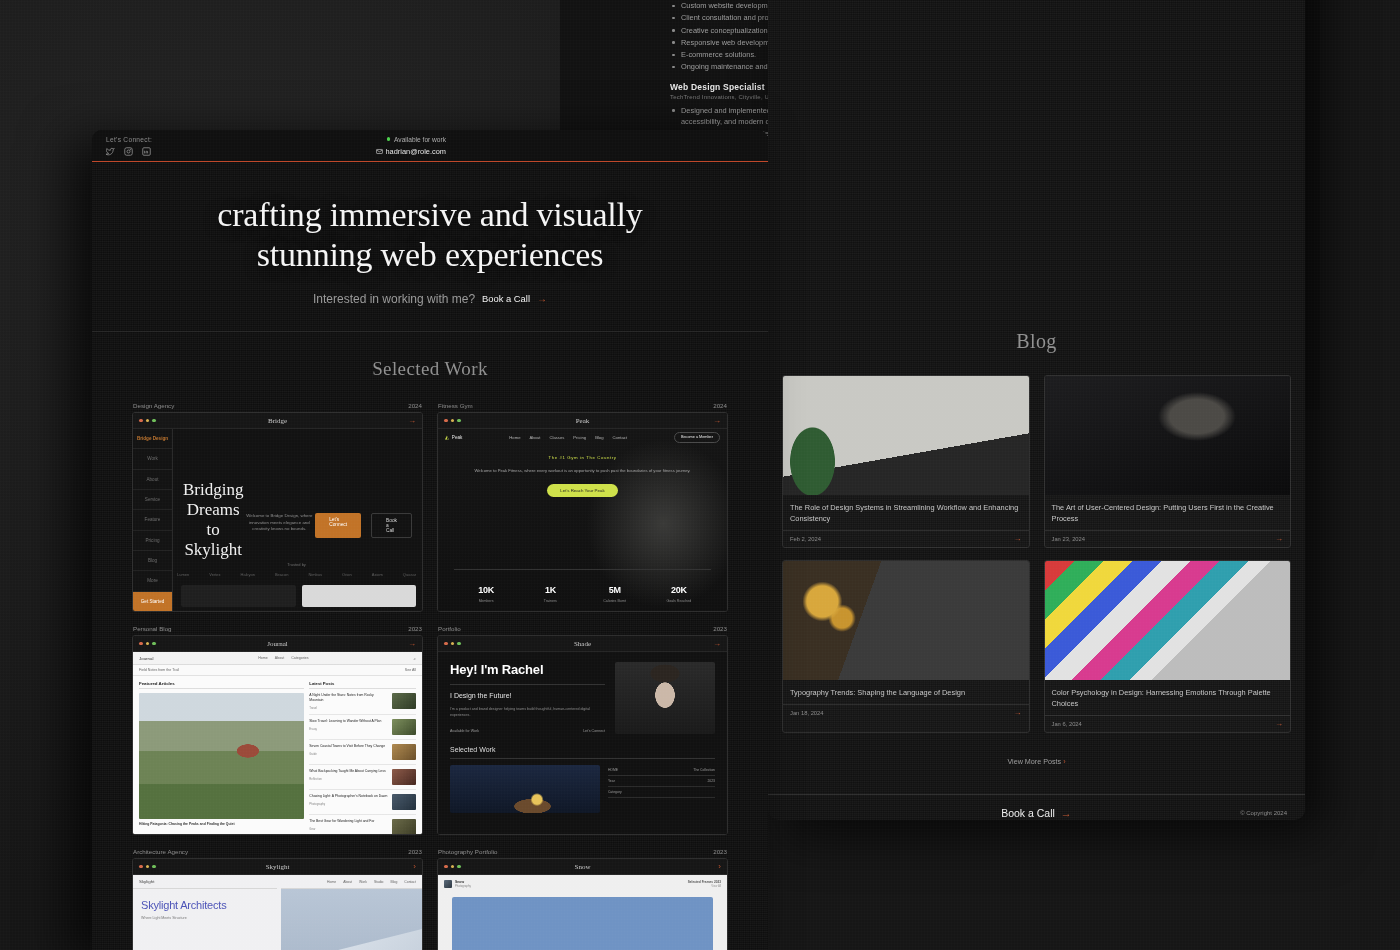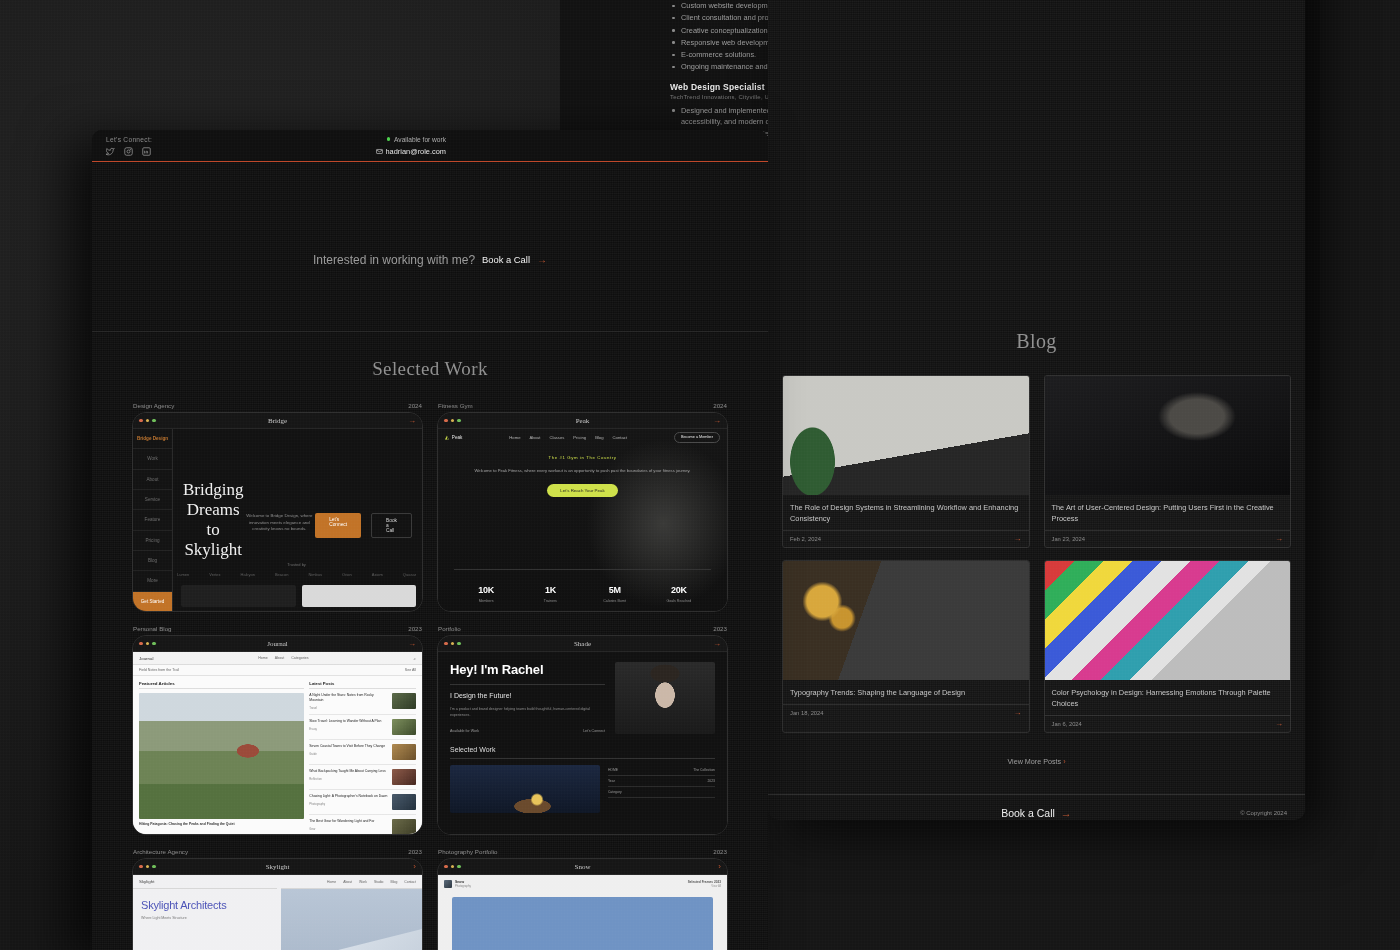--- a/index.html
+++ b/index.html
@@ -130,21 +130,21 @@
     position:relative;
     display:grid; grid-template-columns:1fr 1fr; gap:13px 14px;
     padding:0 40px;
   }
   .proj{ }
   .proj-meta{
     display:flex; justify-content:space-between;
     font-size:6.2px; color:#8d8d8d; margin-bottom:3px; padding:0 1px;
   }
   .browser{
-    border:1px solid #2e2e2e; border-radius:14px; overflow:hidden;
+    border:1px solid #2e2e2e; border-radius:3px; overflow:hidden;
     background:#141414;
   }
   .bbar{
     height:16px; display:flex; align-items:center; padding:0 6px;
     background:#161616; border-bottom:1px solid #262626;
   }
   .lights{ display:flex; gap:3px; width:40px; }
   .lights i{ width:3.6px; height:3.6px; border-radius:50%; display:block; }
   .l1{ background:#d66a4a;} .l2{ background:#d8b252;} .l3{ background:#6fbf5a;}
   .btitle{ flex:1; text-align:center; font-family:"Liberation Serif",serif; font-size:7px; color:#c9c9c9; }
@@ -494,20 +494,24 @@
           <svg viewBox="0 0 24 24" fill="none" stroke="currentColor" stroke-width="2">
               <rect x="2" y="5" width="20" height="14" rx="2"></rect>
               <path d="M2 7l10 6 10-6"></path>
             </svg>
           <span>hadrian@role.com</span>
         </div>
       </div>
     </div>
 
     <div class="hero">
+      <h1>
+        <span>crafting immersive and visually</span><br>
+        <span>stunning web experiences</span>
+      </h1>
       <div class="hero-cta">
         <span class="q">Interested in working with me?</span>
         <span class="b">Book a Call</span>
         <span class="arr">→</span>
       </div>
     </div>
 
     <div class="sec-title">Selected Work</div>
 
     <div class="work-grid">

